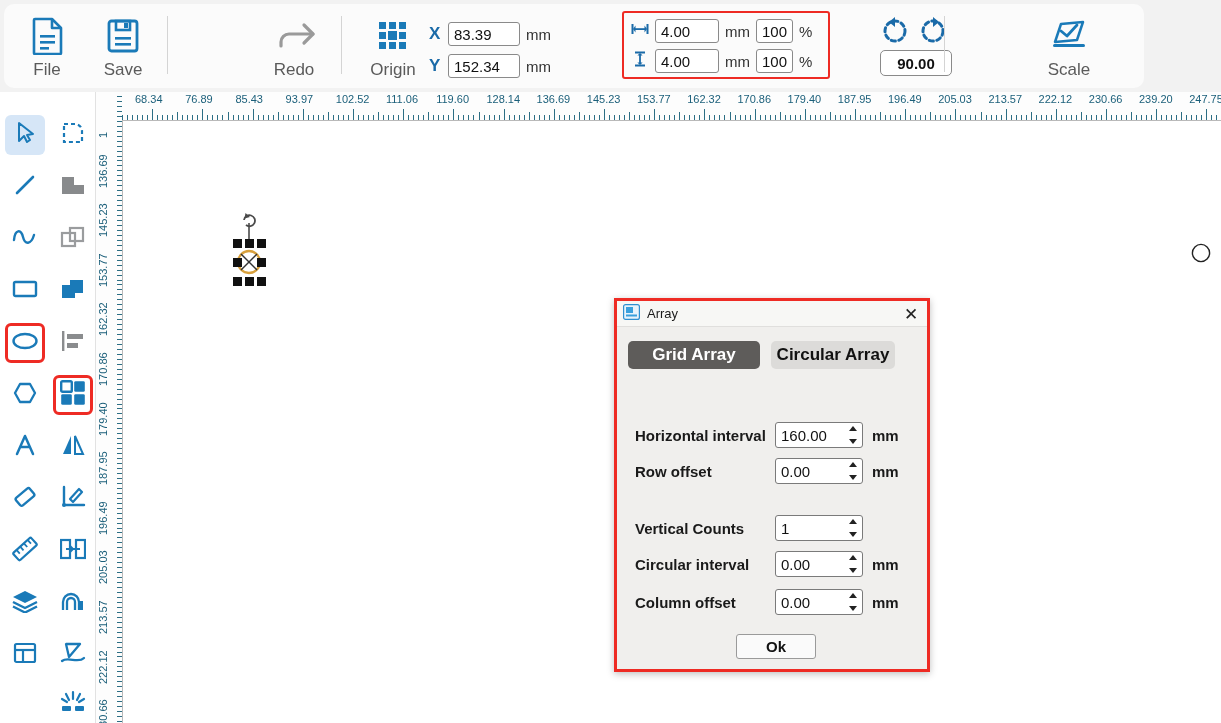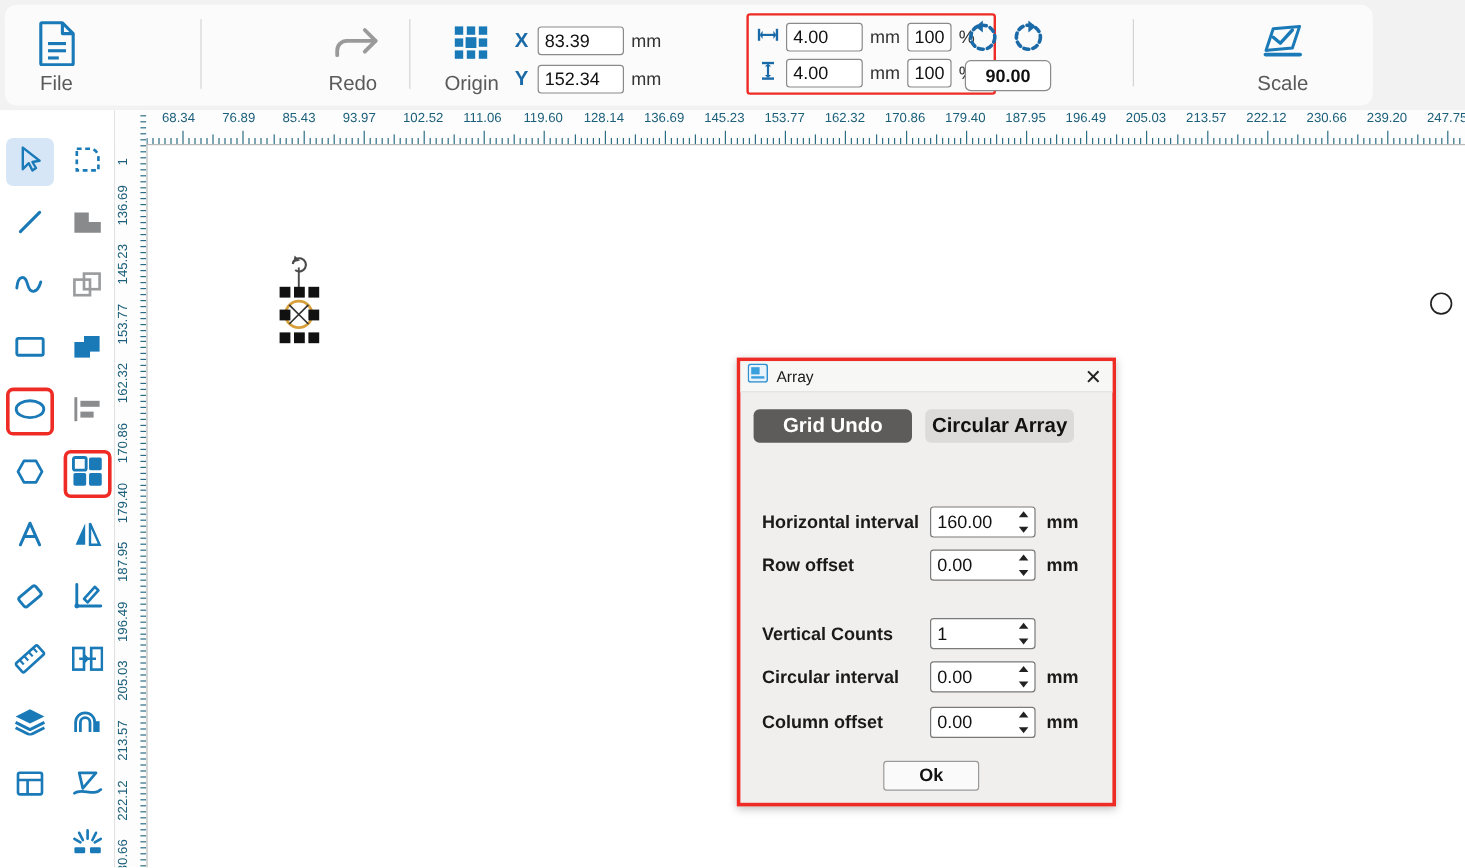--- a/index.html
+++ b/index.html
@@ -50,21 +50,21 @@
   .unit { font-size: 15px; color: #333; margin-left: 6px; }
 
   
   #size-group {
     position: absolute; left: 622px; top: 11px; width: 208px; height: 68px;
     border: 2px solid #ee2b24; border-radius: 3px; background: #fbfbfb;
   }
   .size-row { position: absolute; display: flex; align-items: center; }
 
   
-  #rot-group { position: absolute; left: 804px; top: 16px; width: 80px; height: 62px; }
+  #rot-group { position: absolute; left: 880px; top: 16px; width: 80px; height: 62px; }
 
   
   #rail {
     position: absolute; left: 0; top: 92px; width: 96px; height: 631px;
     background: #ffffff; border-right: 1px solid #e2e2e2;
   }
   .tool {
     position: absolute; width: 40px; height: 40px;
     display: flex; align-items: center; justify-content: center;
     border-radius: 6px;
@@ -186,20 +186,32 @@
             <path d="M5 2 h17 l9 9 v25 a1 1 0 0 1 -1 1 H5 a1 1 0 0 1 -1 -1 V3 a1 1 0 0 1 1 -1 z" fill="none" stroke="#1a7ab8" stroke-width="2.6" stroke-linejoin="round"></path>
             <path d="M22 2 v9 h9" fill="none" stroke="#1a7ab8" stroke-width="2.6" stroke-linejoin="round"></path>
             <rect x="10" y="18" width="15" height="2.6" fill="#1a7ab8"></rect>
             <rect x="10" y="24" width="15" height="2.6" fill="#1a7ab8"></rect>
             <rect x="10" y="30" width="9" height="2.6" fill="#1a7ab8"></rect>
           </svg>
         </div>
         <span class="tb-label">File</span>
       </div>
 
+      <div class="tb-item" style="left:90px; top:10px; width:58px;">
+        <div class="tb-ico">
+          <svg width="34" height="36" viewBox="0 0 34 36">
+            <rect x="3" y="3" width="28" height="30" rx="2.5" fill="none" stroke="#1a7ab8" stroke-width="2.8"></rect>
+            <rect x="10" y="3" width="14" height="9" fill="none" stroke="#1a7ab8" stroke-width="2.6"></rect>
+            <rect x="18" y="5" width="4" height="5" fill="#1a7ab8"></rect>
+            <rect x="9" y="19" width="16" height="2.6" fill="#1a7ab8"></rect>
+            <rect x="9" y="25" width="16" height="2.6" fill="#1a7ab8"></rect>
+          </svg>
+        </div>
+        <span class="tb-label">Save</span>
+      </div>
 
       <div class="tb-sep" style="left:163px; top:12px; height:58px;"></div>
 
 
       <div class="tb-item" style="left:256px; top:10px; width:68px;">
         <div class="tb-ico">
           <svg width="46" height="34" viewBox="0 0 46 34">
             <path d="M33 6 L42 15 L33 24" fill="none" stroke="#9a9a9a" stroke-width="3.2" stroke-linecap="round" stroke-linejoin="round"></path>
             <path d="M42 15 H18 a8 8 0 0 0 -8 8 V27" fill="none" stroke="#9a9a9a" stroke-width="3.2" stroke-linecap="round"></path>
           </svg>
@@ -929,21 +941,21 @@
           <rect x="0.6" y="0.6" width="15.8" height="14.8" rx="2" fill="#e8f3fb" stroke="#2f8fd0" stroke-width="1.2"></rect>
           <rect x="3" y="3" width="7" height="6" fill="#3aa0dd"></rect>
           <rect x="3" y="10.5" width="11" height="2" fill="#3aa0dd"></rect>
         </svg>
       </span>
       <span id="dlg-title-text">Array</span>
       <span id="dlg-close">✕</span>
     </div>
 
     <div id="dlg-body">
-      <div class="tabbtn" id="tab-grid" style="top:14px;">Grid Undo</div>
+      <div class="tabbtn" id="tab-grid" style="top:14px;">Grid Array</div>
       <div class="tabbtn" id="tab-circ" style="top:14px;">Circular Array</div>
 
 
       <div class="frow" style="left:18px; top:95px; width:290px;">
         <span class="flabel" style="width:140px;">Horizontal interval</span>
         <div class="spin">
           <span class="val">160.00</span>
           <span class="arrows">
             <span class="arw up"></span>
             <span class="arw dn"></span>

